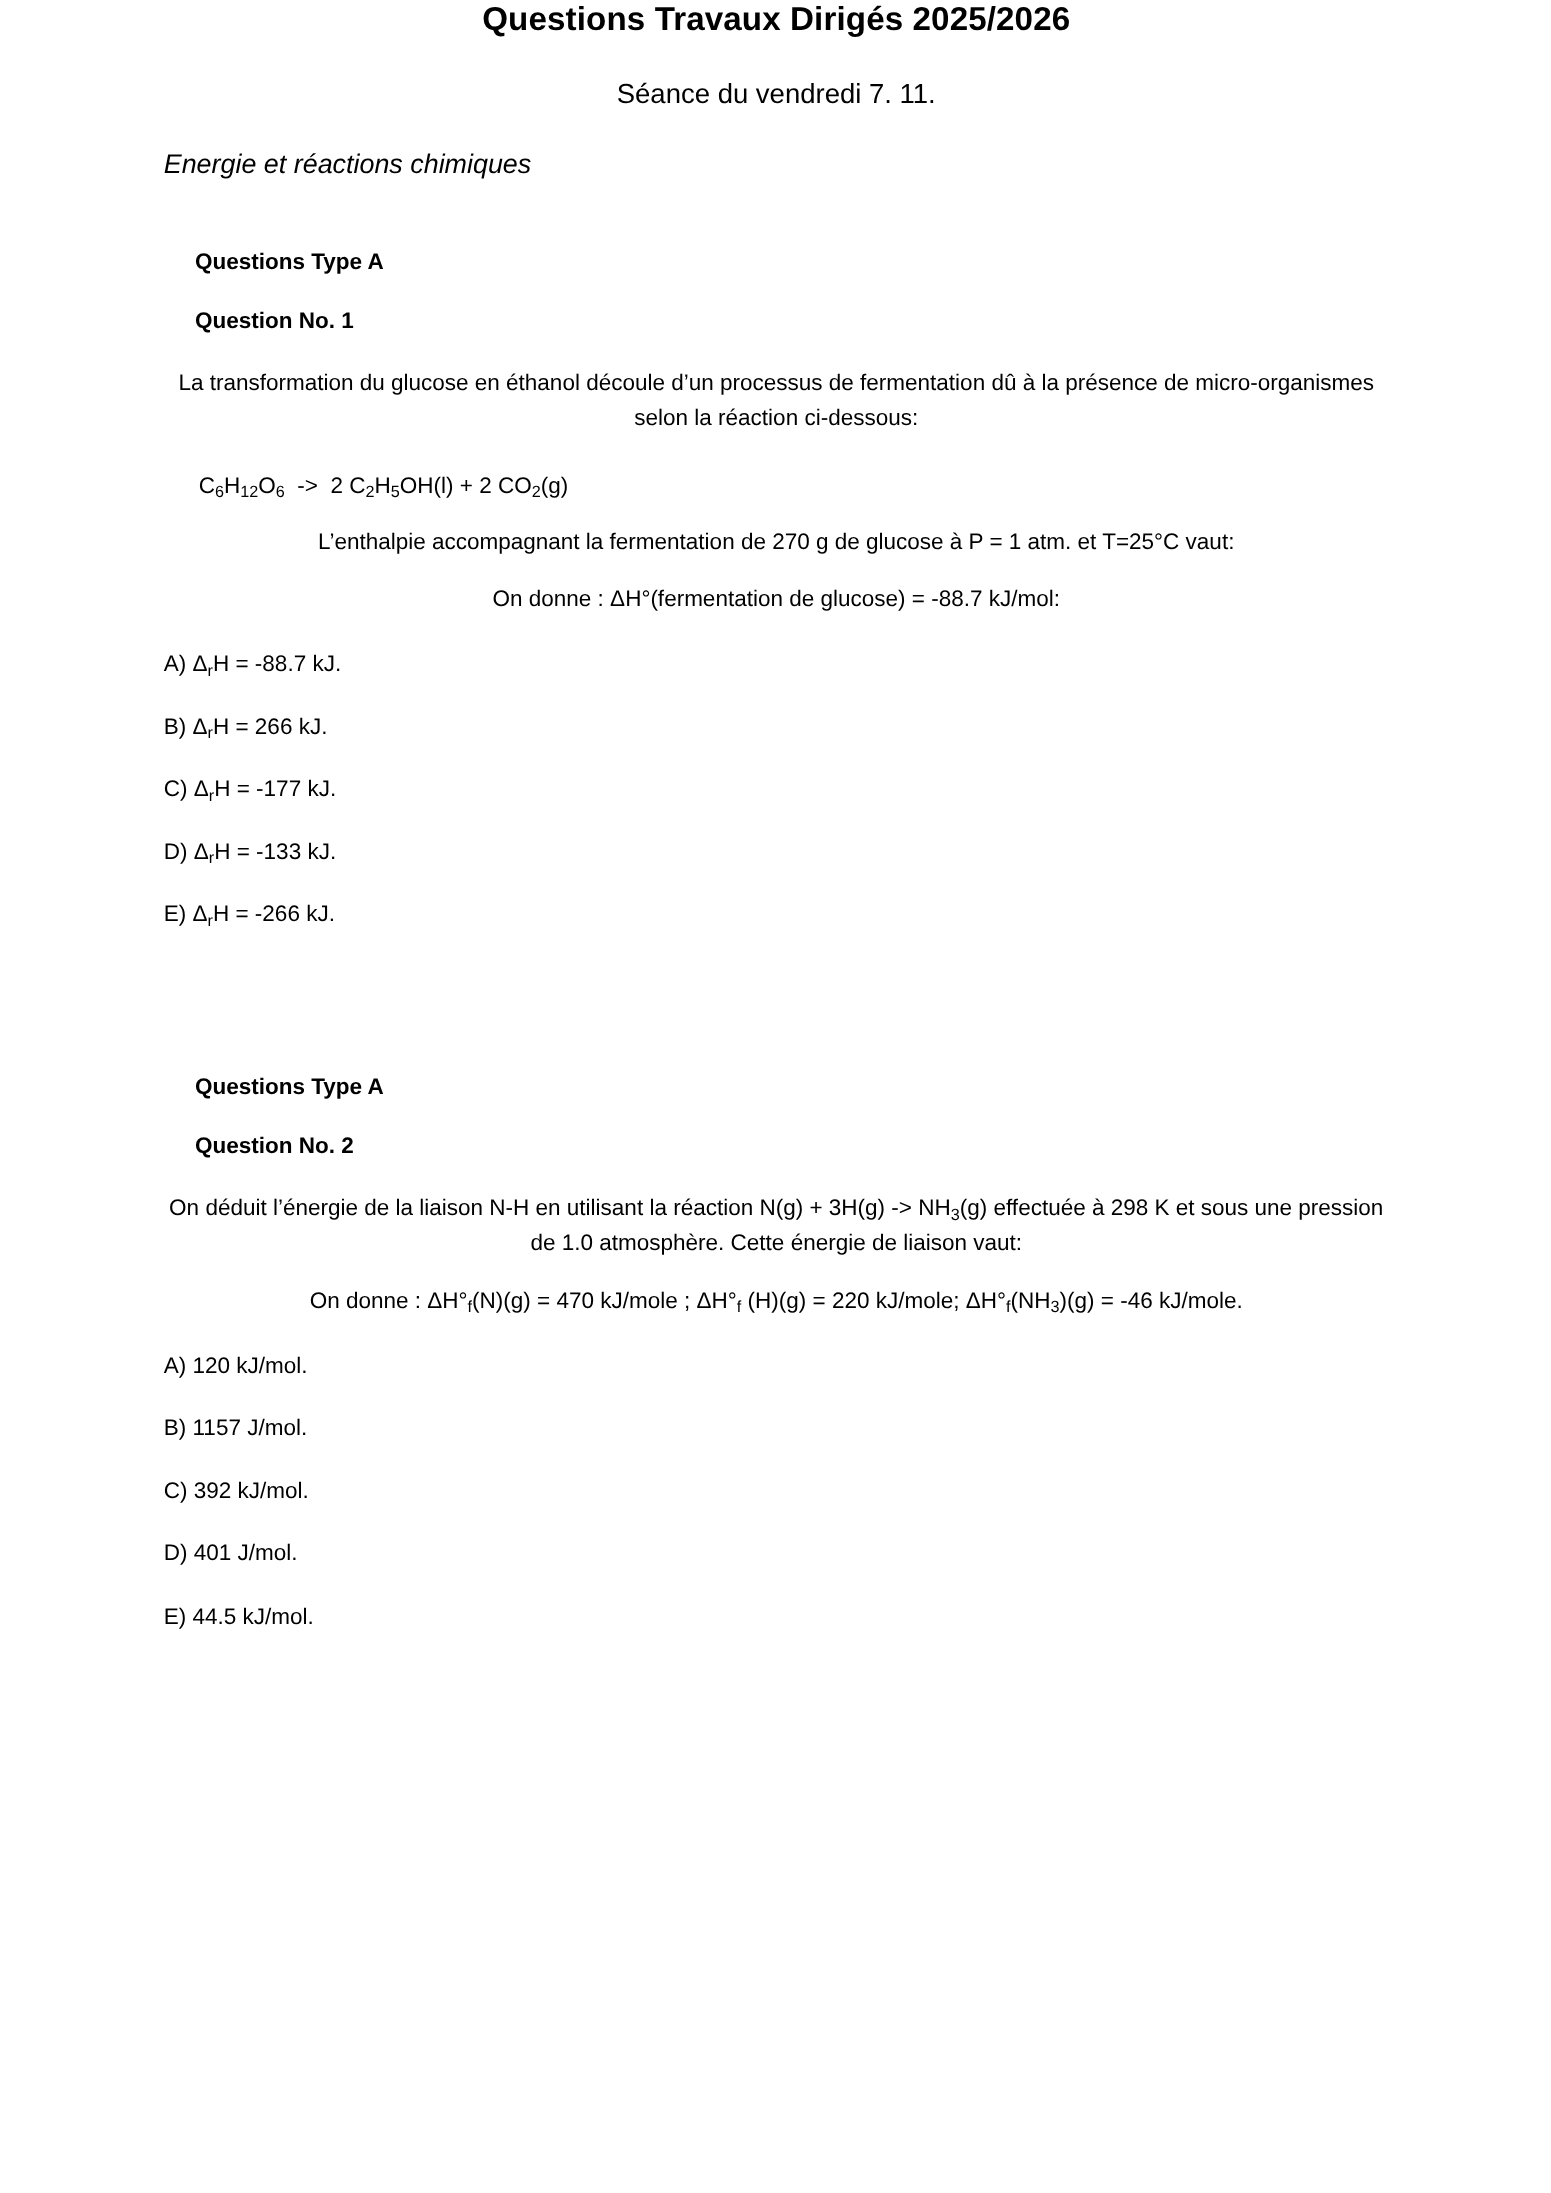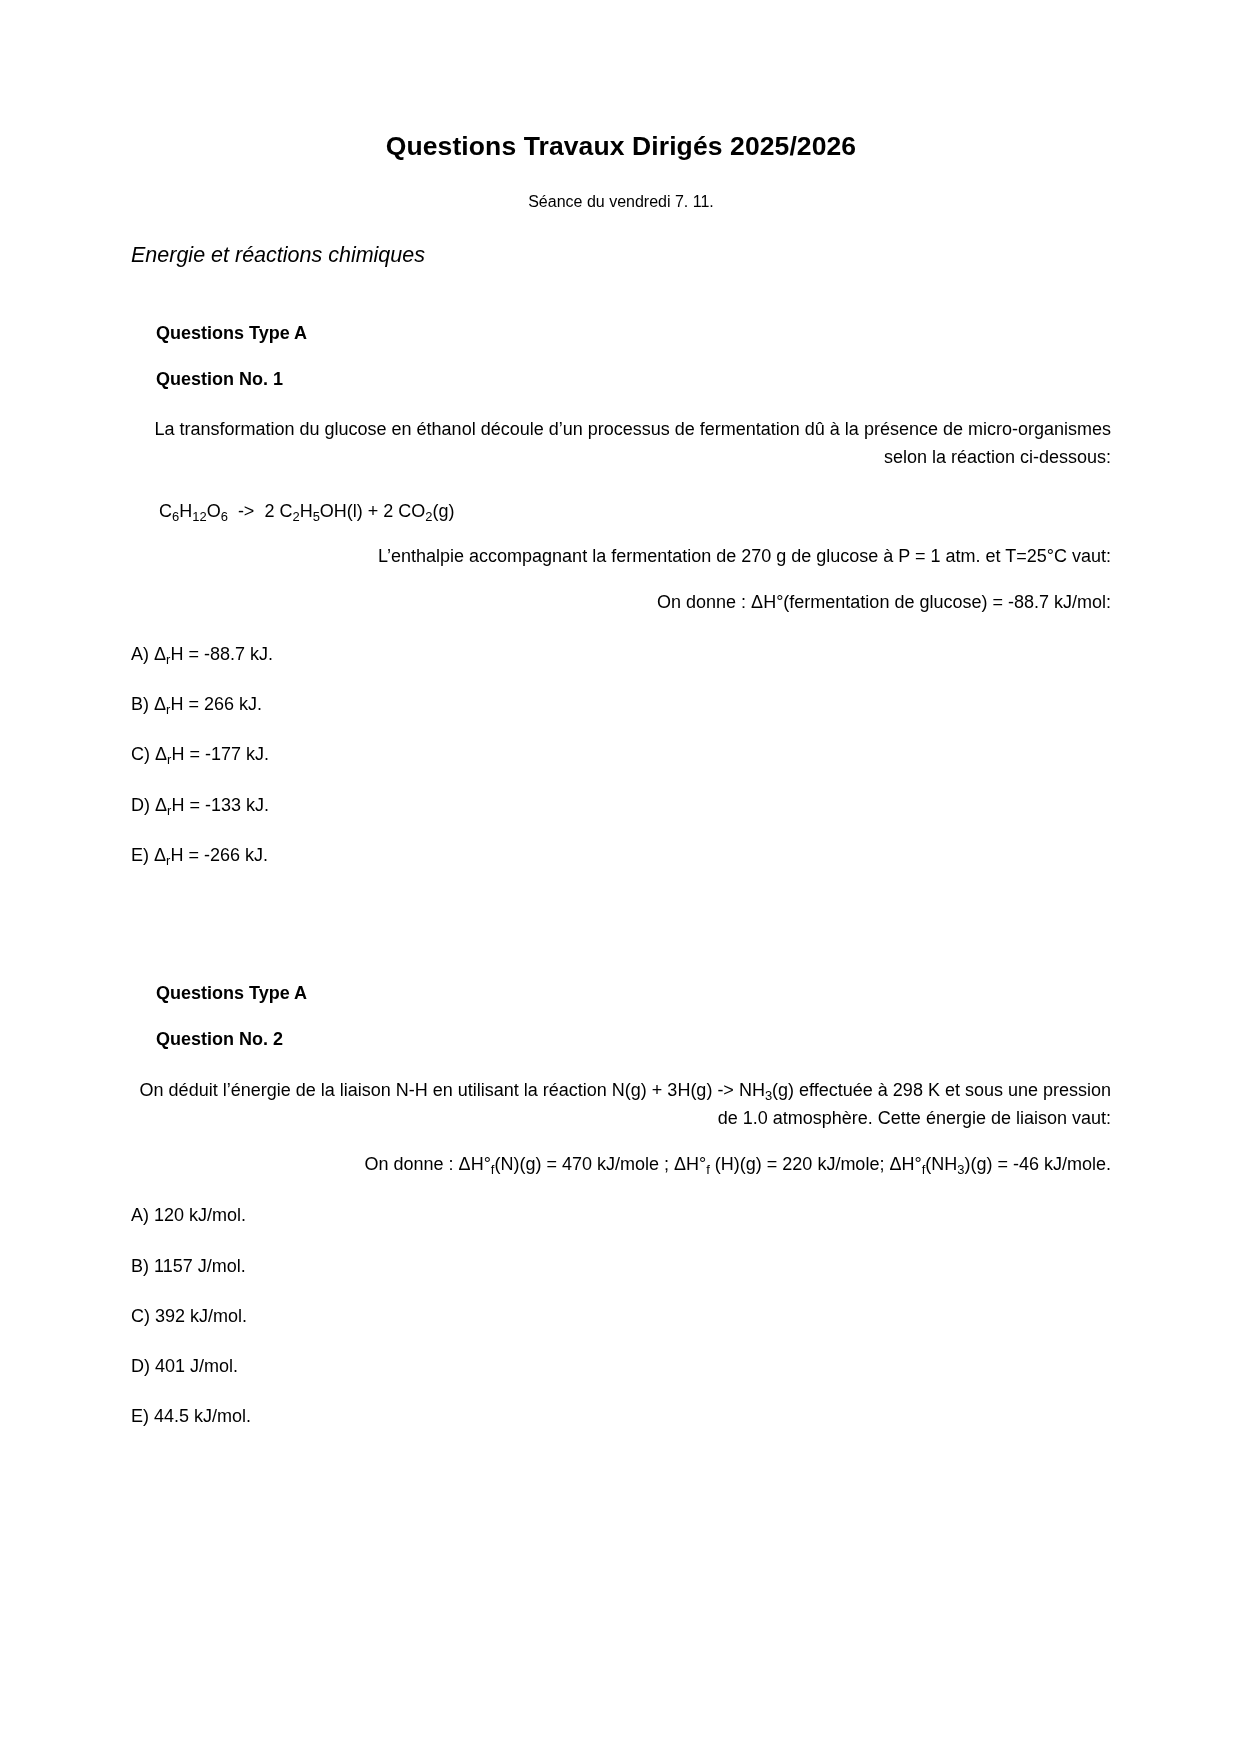--- a/index.html
+++ b/index.html
@@ -26,32 +26,31 @@
   }
   .content {
     position: absolute;
     left: 131px;
     top: 0;
     width: 980px;
   }
   
   .doc-title {
     margin: 0;
-    padding-top: 131px;
     text-align: center;
     font-size: 26.5px;
     font-weight: bold;
     letter-spacing: 0.1px;
     line-height: 1.2;
   }
   .doc-subtitle {
     margin: 0;
     padding-top: 29px;
     text-align: center;
-    font-size: 16px;
+    font-size: 22px;
     font-weight: normal;
     line-height: 1.25;
   }
   .doc-section-title {
     margin: 0;
     padding-top: 30px;
     text-align: left;
     font-size: 21.5px;
     font-style: italic;
     font-weight: normal;
@@ -60,21 +59,21 @@
   
   .block-label {
     font-size: 18px;
     font-weight: bold;
     line-height: 1.3;
     margin-left: 25px;
   }
   .para {
     font-size: 18px;
     line-height: 1.55;
-    text-align: right;
+    text-align: center;
   }
   .equation {
     font-size: 18px;
     line-height: 1.5;
   }
   .choice {
     font-size: 18px;
     line-height: 1.4;
   }
   sub {

